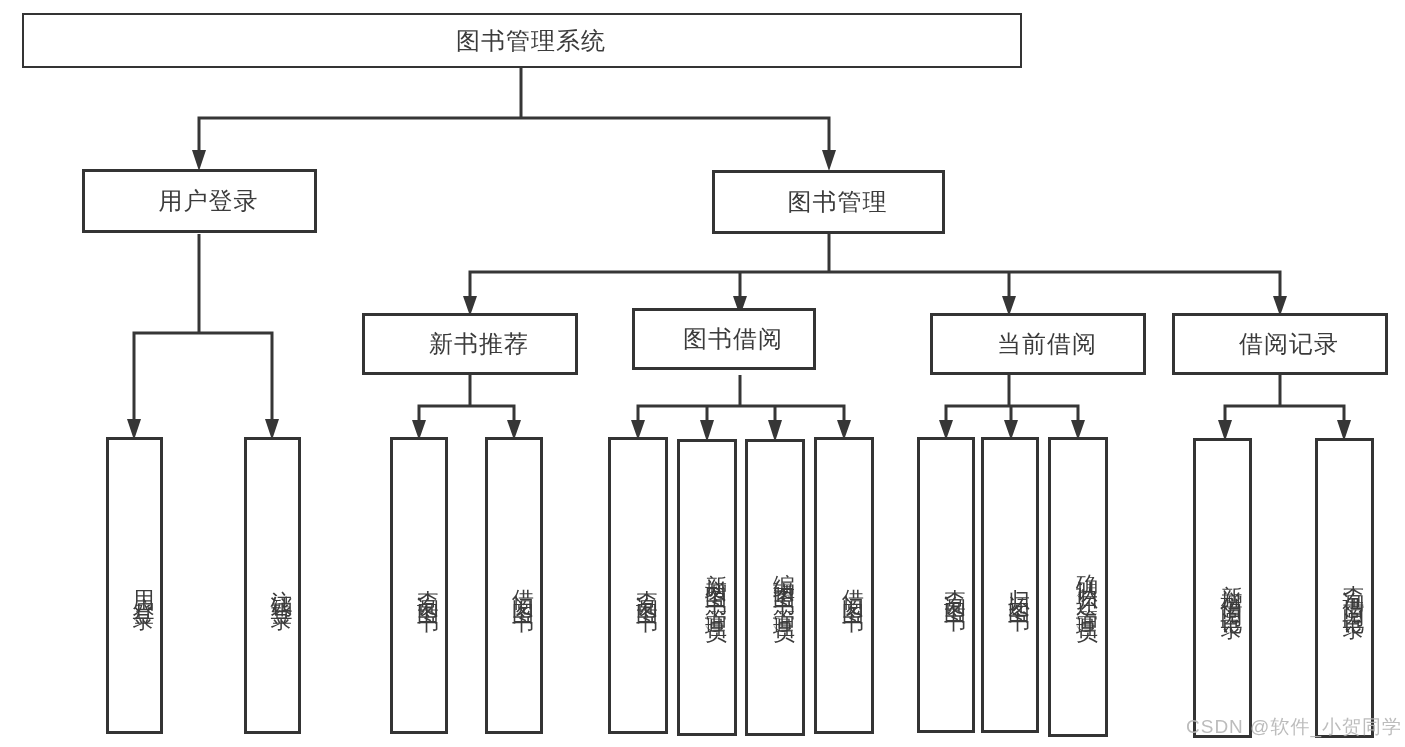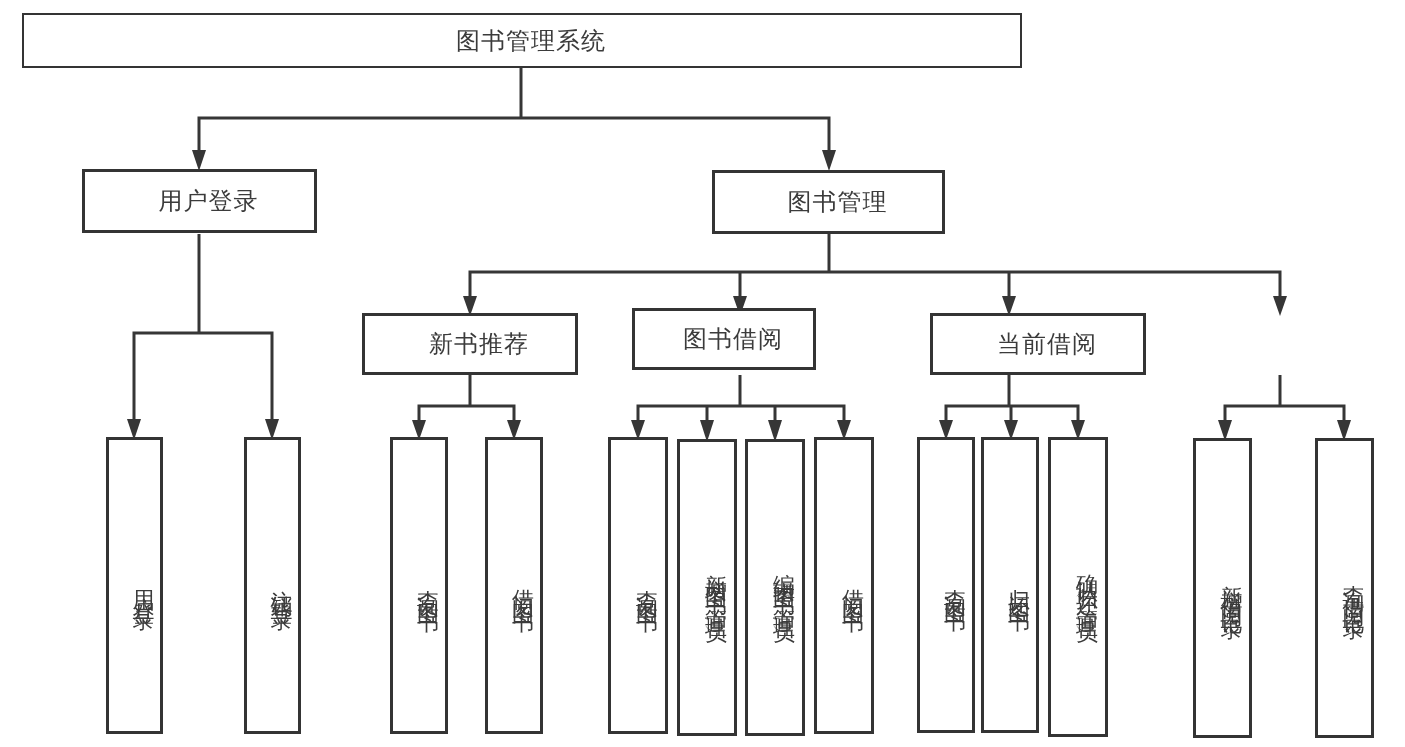--- a/index.html
+++ b/index.html
@@ -83,20 +83,23 @@
 
   <div class="node hbox" style="left:362px;top:313px;width:216px;height:62px;">
     <span>新书推荐</span>
   </div>
   <div class="node hbox" style="left:632px;top:308px;width:184px;height:62px;">
     <span>图书借阅</span>
   </div>
   <div class="node hbox" style="left:902px;top:313px;width:216px;height:62px;margin-left:28px;">
     <span>当前借阅</span>
   </div>
+  <div class="node hbox" style="left:1172px;top:313px;width:216px;height:62px;">
+    <span>借阅记录</span>
+  </div>
 
   <div class="node vbox" style="left:106px;top:437px;width:57px;height:297px;">
     <span class="vtext">用户登录</span>
   </div>
   <div class="node vbox" style="left:244px;top:437px;width:57px;height:297px;">
     <span class="vtext">注销登录</span>
   </div>
 
   <div class="node vbox" style="left:390px;top:437px;width:58px;height:297px;">
     <span class="vtext">查询图书</span>
@@ -128,14 +131,15 @@
     <span class="vtext">确认归还（管理员）</span>
   </div>
 
   <div class="node vbox" style="left:1193px;top:438px;width:59px;height:300px;">
     <span class="vtext">新增借阅记录</span>
   </div>
   <div class="node vbox" style="left:1315px;top:438px;width:59px;height:300px;">
     <span class="vtext">查询借阅记录</span>
   </div>
 
+  <div class="watermark">CSDN @软件_小贺同学</div>
 
 </div>
 
 </body></html>

